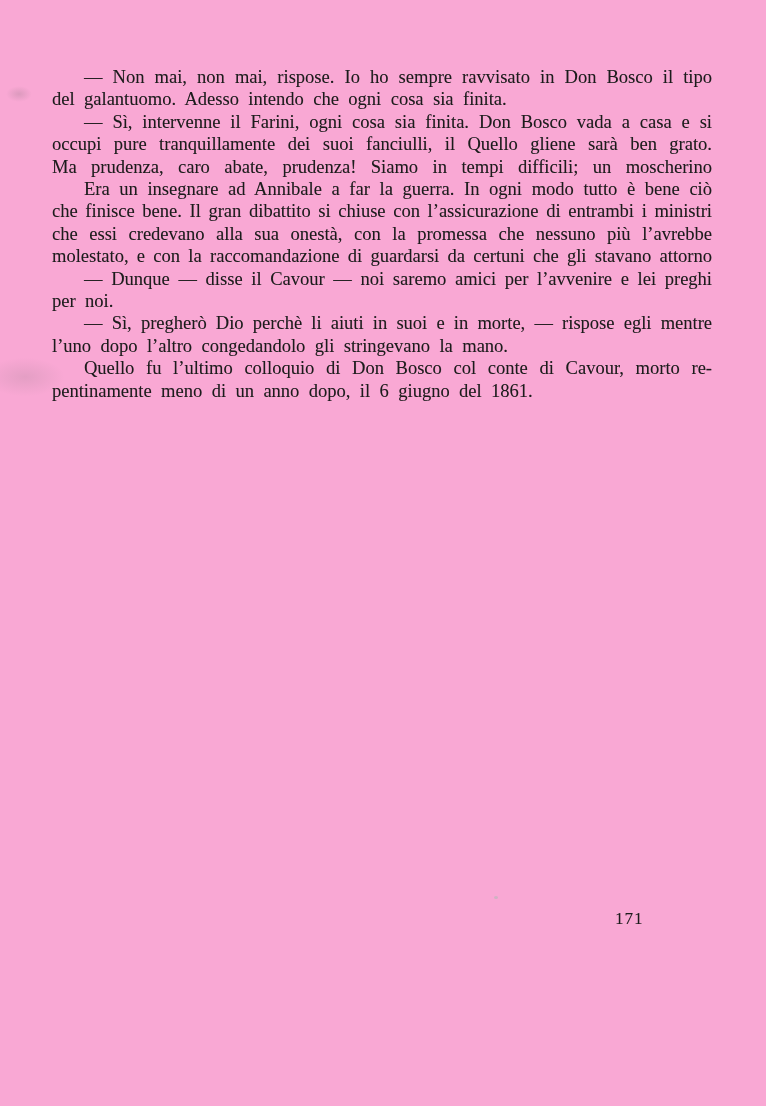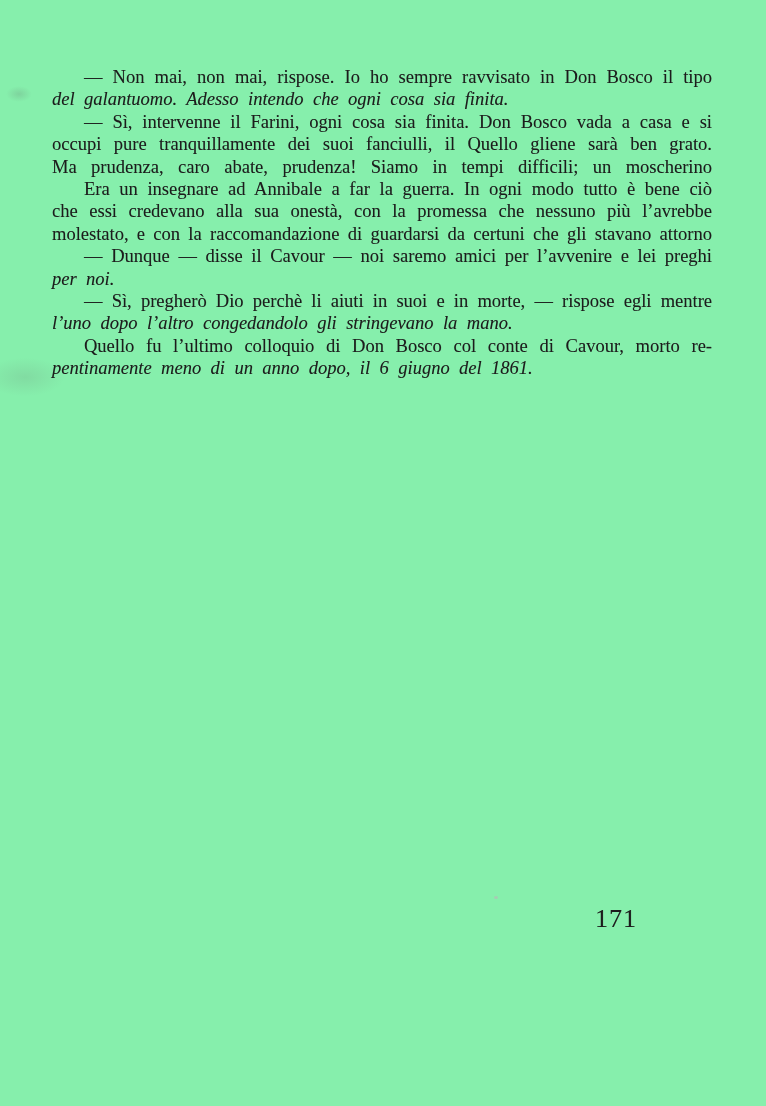--- a/index.html
+++ b/index.html
@@ -4,21 +4,21 @@
 <style>
   html, body {
     margin: 0;
     padding: 0;
     background: #ffffff;
   }
   .page {
     position: relative;
     width: 766px;
     height: 1106px;
-    background: #86efac;
+    background: #f9a8d4;
     overflow: hidden;
     font-family: "Liberation Serif", "DejaVu Serif", serif;
     color: #1c1c1c;
   }
   .text-block {
     position: absolute;
     top: 66px;
     left: 52px;
     width: 660px;
     font-size: 18.5px;
@@ -33,27 +33,26 @@
     display: block;
     text-align: justify;
     text-align-last: justify;
   }
   .line.first {
     text-indent: 32px;
   }
   .line.last {
     text-align-last: left;
     word-spacing: 0.26em;
-    font-style: italic;
   }
   .page-number {
     position: absolute;
     top: 908px;
-    left: 595px;
-    font-size: 26px;
+    left: 615px;
+    font-size: 17px;
     line-height: 22px;
     letter-spacing: 1px;
     color: #1c1c1c;
     text-shadow: 0.2px 0.2px 0 rgba(30,30,30,0.30);
   }
   .smudge {
     position: absolute;
     pointer-events: none;
   }
   .smudge-1 {
@@ -98,20 +97,21 @@
     </p>
 
     <p class="para">
       <span class="line first">— Sì, intervenne il Farini, ogni cosa sia finita. Don Bosco vada a casa e si</span>
       <span class="line">occupi pure tranquillamente dei suoi fanciulli, il Quello gliene sarà ben grato.</span>
       <span class="line">Ma prudenza, caro abate, prudenza! Siamo in tempi difficili; un moscherino</span>
     </p>
 
     <p class="para">
       <span class="line first">Era un insegnare ad Annibale a far la guerra. In ogni modo tutto è bene ciò</span>
+      <span class="line">che finisce bene. Il gran dibattito si chiuse con l’assicurazione di entrambi i ministri</span>
       <span class="line">che essi credevano alla sua onestà, con la promessa che nessuno più l’avrebbe</span>
       <span class="line">molestato, e con la raccomandazione di guardarsi da certuni che gli stavano attorno</span>
     </p>
 
     <p class="para">
       <span class="line first">— Dunque — disse il Cavour — noi saremo amici per l’avvenire e lei preghi</span>
       <span class="line last">per noi.</span>
     </p>
 
     <p class="para">

